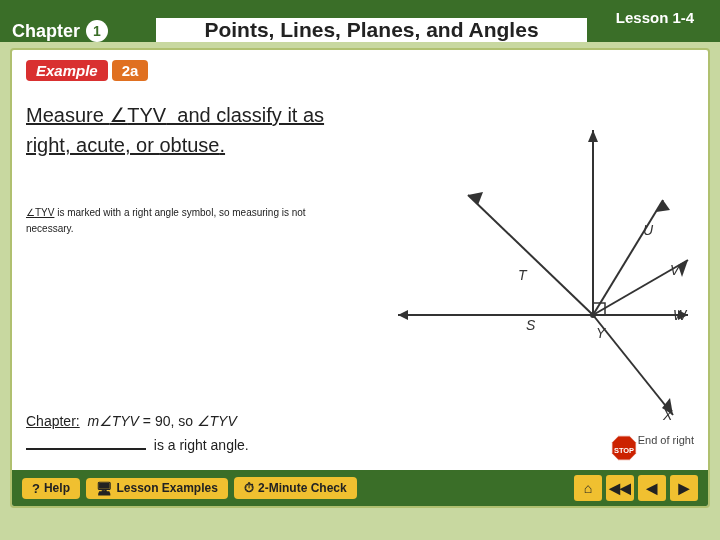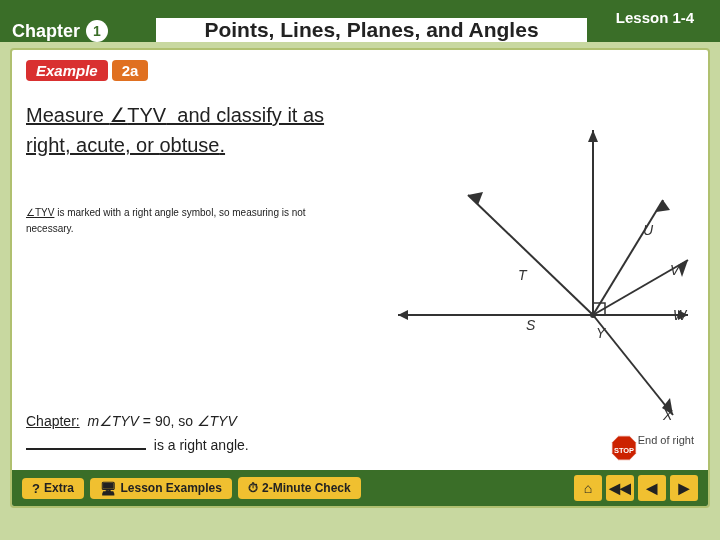--- a/index.html
+++ b/index.html
@@ -312,21 +312,21 @@
     <svg class="stop-sign" viewBox="0 0 30 30">
       <polygon points="9,2 21,2 28,9 28,21 21,28 9,28 2,21 2,9" fill="#cc2200" stroke="#fff" stroke-width="1"></polygon>
       <text x="15" y="20" text-anchor="middle" font-size="8" font-weight="bold" fill="white">STOP</text>
     </svg>
     <span>End of right</span>
   </div>
 
   <div class="footer">
     <button class="footer-btn">
       <span class="icon">?</span>
-      <span>Extra</span>
+      <span>Help</span>
     </button>
     <button class="footer-btn">
       <span class="icon">🖥</span>
       <span>Lesson Examples</span>
     </button>
     <button class="footer-btn">
       <span class="icon">⏱</span>
       <span>2-Minute Check</span>
     </button>
     <div class="footer-right">

